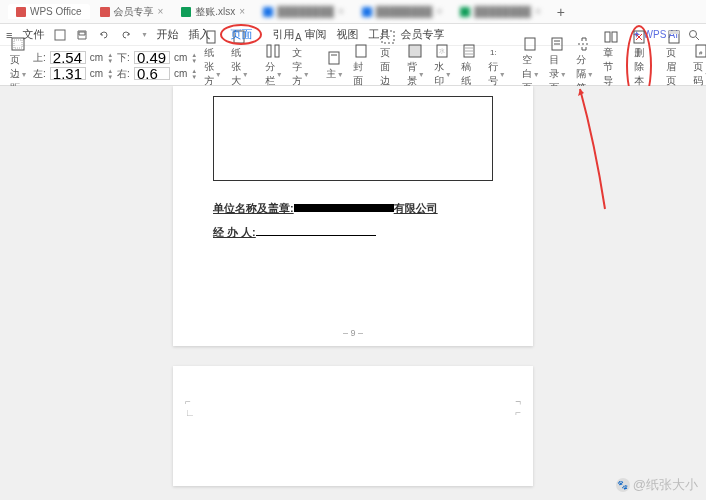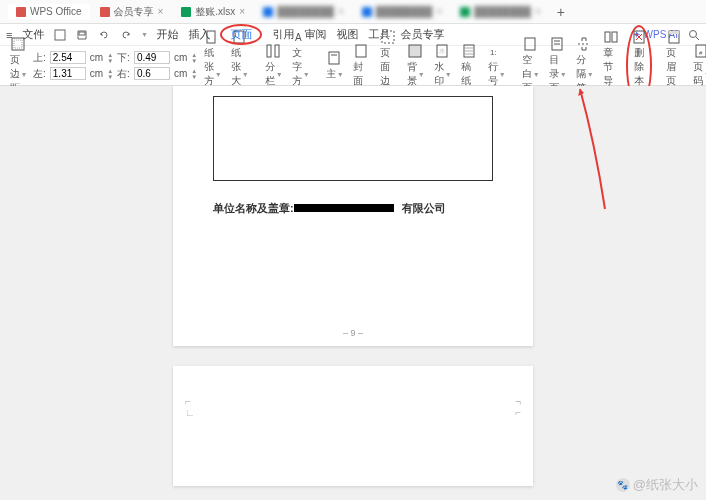--- a/index.html
+++ b/index.html
@@ -16,31 +16,31 @@
 .menubar-item { position:relative; }
 .menubar-item.sel { color:#1a73e8; font-weight:500; }
 .circle-red { border:2px solid #e53935; border-radius:50%;text-align:center; }
 .ribbon { display:flex; align-items:center; height:40px; padding:2px 6px; gap:3px; border-bottom:1px solid #ddd; }
 .rgroup { display:flex; flex-direction:column; align-items:center; justify-content:center; padding:0 4px; gap:1px; }
 .rgroup .ricon { width:16px; height:16px; }
 .rgroup .rlabel { font-size:10px; color:#555; display:flex; align-items:center; gap:2px; }
 .sep { width:1px; height:30px; background:#e0e0e0; margin:0 2px; }
 .margins-box { display:flex; flex-direction:column; gap:2px; font-size:10px; color:#555; }
 .mrow { display:flex; gap:4px; align-items:center; }
-.mrow input { width:36px; height:13px; font-size:10px; border:1px solid #ccc; padding:0 2px; }
+.mrow input { width:36px; height:13px; font-size:15px; border:1px solid #ccc; padding:0 2px; }
 .spinner { display:flex; flex-direction:column; font-size:6px; line-height:6px; color:#888; }
 .chev { font-size:8px; color:#999; }
 .canvas { background:#f0f0f0; height:414px; overflow:auto; padding:0 0 10px; position:relative; }
 .page { background:#fff; width:360px; margin:0 auto 20px; box-shadow:0 1px 3px rgba(0,0,0,0.15); position:relative; }
 .page1 { height:260px; padding:10px 40px 20px; }
 .page2 { height:120px; }
 .content-box { border:1px solid #333; height:85px; width:100%; margin-bottom:20px; }
-.field { font-size:11px; margin:8px 0; display:flex; align-items:baseline; }
+.field { font-size:11px; margin:8px 0; display:flex; align-items:baseline;text-decoration:underline; }
 .field .fl { font-weight:bold; }
-.field .fv { font-weight:bold;margin-left:8px; }
+.field .fv { font-weight:bold; }
 .underline { display:inline-block; border-bottom:1px solid #000; height:12px; }
 .black-bar { display:inline-block; background:#000; height:8px; }
 .pagenum { text-align:center; font-size:9px; color:#999; position:absolute; bottom:8px; width:100%; left:0; }
 .brackets { position:absolute; color:#bbb; font-size:10px; }
 .arrow-svg { position:absolute; pointer-events:none; }
 .watermark { position:absolute; right:8px; bottom:6px; font-size:13px; color:#bbb; display:flex; align-items:center; gap:3px; }
 .watermark-icon { width:14px; height:14px; border-radius:50%; background:#ddd; display:inline-flex; align-items:center; justify-content:center; font-size:9px; color:#999; }
 .spacer { flex:1; }
 .wpsai { color:#5b6ee1; font-size:10px; }
 .search-icon { width:12px; height:12px; }
@@ -334,20 +334,24 @@
       <path d="M5 5 l-2 7 l6 -3 z" fill="#e53935"></path>
     </svg>
 
   <div class="page page1">
     <div class="content-box"></div>
     <div class="field">
       <span class="fl">单位名称及盖章:</span>
       <span class="black-bar" style="width:100px;"></span>
       <span class="fv">有限公司</span>
     </div>
+    <div class="field">
+      <span class="fl">经 办 人:</span>
+      <span class="underline" style="width:120px;"></span>
+    </div>
     <div class="pagenum">– 9 –</div>
   </div>
 
   <div class="page page2">
     <span class="brackets" style="top:30px; left:12px;">⌐<br>∟</span>
     <span class="brackets" style="top:30px; right:12px; text-align:right;">¬<br>⌐</span>
   </div>
 </div>
 
 <div class="watermark">

